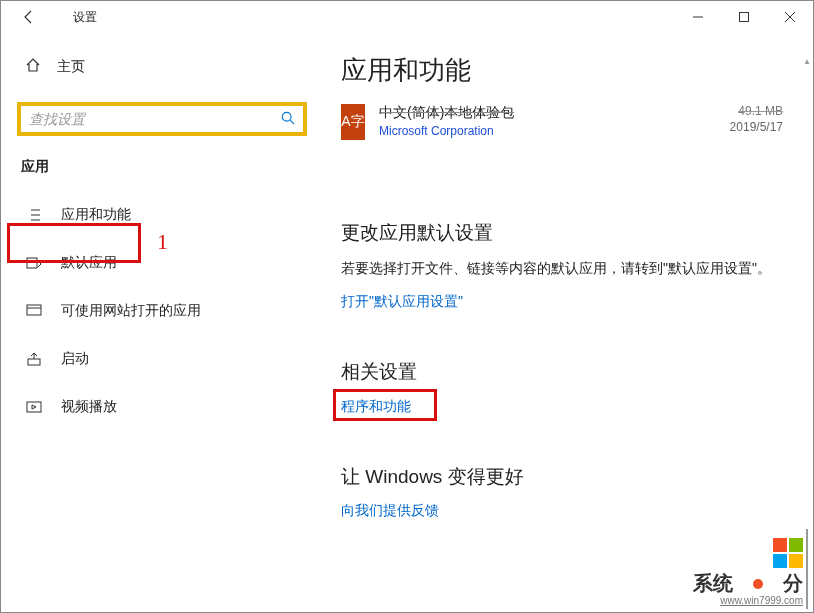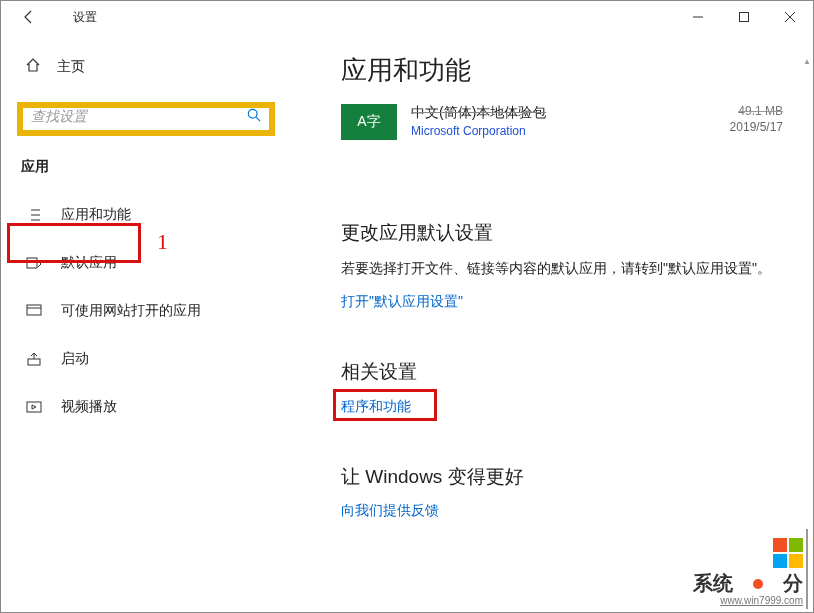--- a/index.html
+++ b/index.html
@@ -9,33 +9,33 @@
   .back-arrow { width: 40px; height: 32px; display: flex; align-items: center; justify-content: center; font-size: 16px; color: #333; }
   .title-text { font-size: 12px; color: #222; margin-left: 24px; }
   .win-controls { position: absolute; right: 0; top: 0; display: flex; }
   .win-btn { width: 46px; height: 32px; display: flex; align-items: center; justify-content: center; color: #333; }
   .win-btn svg { width: 10px; height: 10px; }
   .content { display: flex; height: calc(100% - 32px); }
   .sidebar { width: 320px; padding: 16px 0 16px 16px; position: relative; }
   .home-row { display: flex; align-items: center; gap: 16px; padding: 8px 8px; margin-bottom: 18px; }
   .home-icon { font-size: 14px; color: #333; }
   .home-label { font-size: 14px; color: #222; }
-  .search-box { width: 258px; height: 34px; border: 6px solid #eab308; display: flex; align-items: flex-start; padding: 0 8px; margin-bottom: 22px; }
+  .search-box { width: 290px; height: 34px; border: 4px solid #eab308; display: flex; align-items: center; padding: 0 8px; margin-bottom: 22px; }
   .search-input { flex: 1; border: none; outline: none; font-size: 14px; color: #666; font-style: italic; }
   .search-input::placeholder { font-style: italic; color: #999; }
   .search-icon { color: #0078d7; font-size: 14px; }
   .section-header { font-size: 14px; color: #222; font-weight: 600; margin-bottom: 20px; padding-left: 4px; }
   .nav-item { display: flex; align-items: center; gap: 18px; padding: 10px 8px; margin-bottom: 10px; width: 290px; }
   .nav-icon { width: 18px; height: 18px; display: flex; align-items: center; justify-content: center; color: #333; font-size: 14px; }
   .nav-label { font-size: 14px; color: #222; }
   .nav-item.active {}
   .main { flex: 1; padding: 20px 30px 0 20px; position: relative; overflow: hidden; }
   .page-title { font-size: 26px; font-weight: 400; color: #222; margin-bottom: 16px; }
   .app-row { display: flex; align-items: flex-start; position: relative; margin-bottom: 80px; }
-  .app-tile { width: 56px; height: 36px; background: #15803d; color: #fff; display: flex; align-items: center; justify-content: center; font-size: 14px; margin-right: 14px; }
+  .app-tile { width: 24px; height: 36px; background: #c2410c; color: #fff; display: flex; align-items: center; justify-content: center; font-size: 14px; margin-right: 14px; }
   .app-name-group { flex: 1; }
   .app-name { font-size: 14px; color: #222; text-decoration: line-through; text-decoration-color: #888; }
   .app-pub { font-size: 12px; color: #1d4ed8; margin-top: 2px; }
   .app-meta { text-align: right; }
   .app-size { font-size: 12px; color: #777; text-decoration: line-through; text-decoration-color: #999; }
   .app-date { font-size: 12px; color: #666; margin-top: 2px; }
   .section-title { font-size: 19px; font-weight: 500; color: #222; margin-bottom: 12px; }
   .section-desc { font-size: 14px; color: #222; line-height: 1.5; margin-bottom: 14px; }
   .link { font-size: 14px; color: #0066cc; }
   .block { margin-bottom: 48px; }

